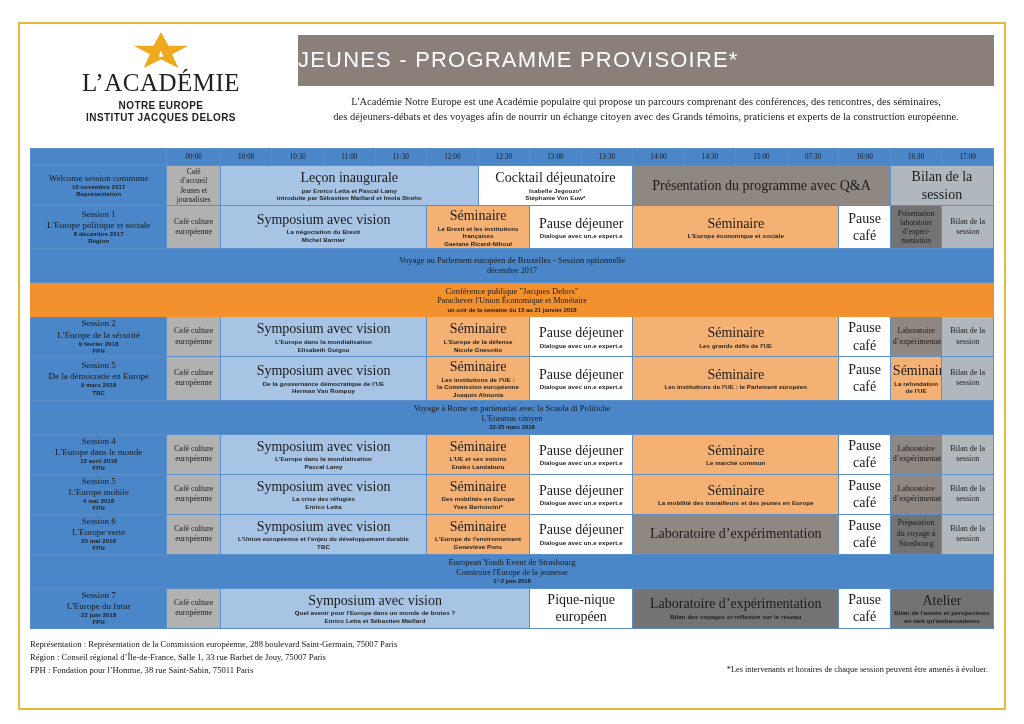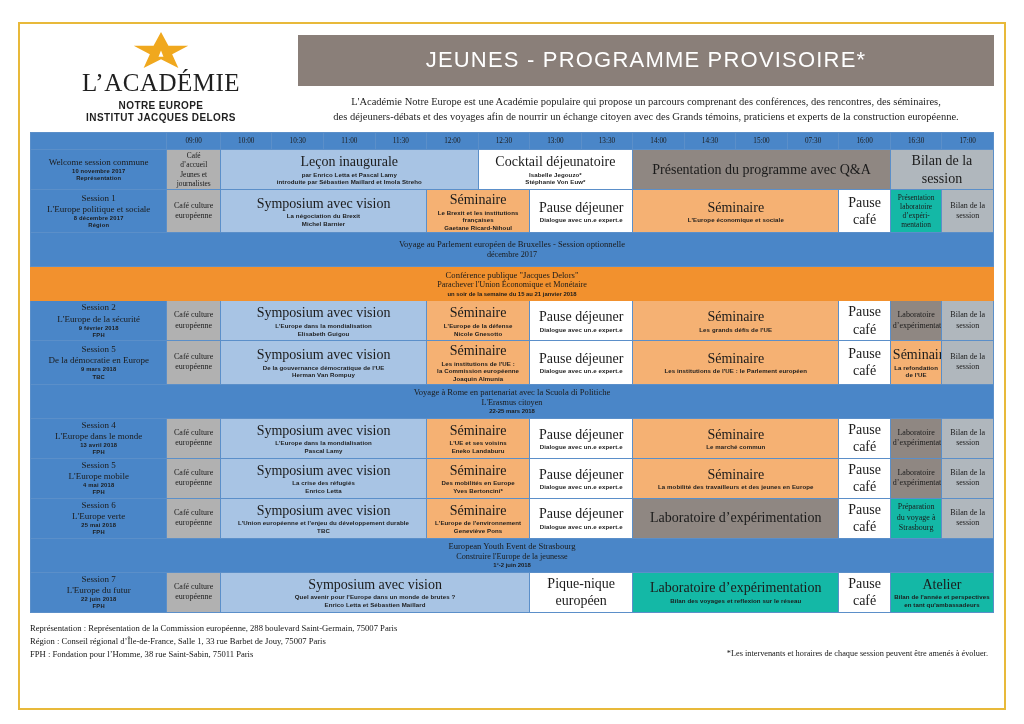--- a/index.html
+++ b/index.html
@@ -52,41 +52,41 @@
     color: #1f1f1f;
     letter-spacing: 0.4px;
   }
   .logo-sub1 { font-size: 10px; margin-top: 3px; }
   .logo-sub2 { font-size: 10px; margin-top: 1px; }
 
   .title-block { flex: 1; padding-left: 6px; }
   .title-bar {
     background: #8a7f79;
     color: #ffffff;
-    text-align: center;
+    text-align: left;
     font-family: "Liberation Sans", sans-serif;
     font-size: 22px;
     letter-spacing: 1.2px;
     padding: 12px 0 13px;
     margin: 5px 0 0 0;
   }
   .intro {
     text-align: center;
     font-size: 10.5px;
     line-height: 1.45;
     color: #1d1d1d;
     padding: 8px 6px 0 6px;
   }
 
   
   table.grid {
     border-collapse: collapse;
     width: 964px;
     table-layout: fixed;
-    margin-top: 4px;
+    margin-top: 20px;
   }
   table.grid td, table.grid th {
     border: 1px solid #5b8fc9;
     padding: 1px 2px;
     vertical-align: middle;
     text-align: center;
     font-size: 7.2px;
     line-height: 1.25;
     color: #1b1b1b;
     overflow: hidden;
@@ -120,21 +120,21 @@
     font-family: "Liberation Sans", sans-serif;
     font-weight: bold;
     font-size: 5.8px;
     letter-spacing: 0.2px;
   }
   .c-grey      { background: #b1b1b1; }
   .c-lightblue { background: #a8c4e4; }
   .c-orange    { background: #f5b173; }
   .c-white     { background: #ffffff; }
   .c-darkgrey  { background: #8f8782; }
-  .c-midgrey   { background: #14b8a6; }
+  .c-midgrey   { background: #737373; }
   .c-greyblue  { background: #b0b7bd; }
   .c-band-blue { background: #4a86c8; color: #ffffff; }
   .c-band-orange { background: #f2912e; color: #ffffff; }
 
   .ln-main {
     font-family: "Liberation Serif", serif;
     font-size: 14px;
   }
   .ln-sub {
     font-family: "Liberation Sans", sans-serif;

